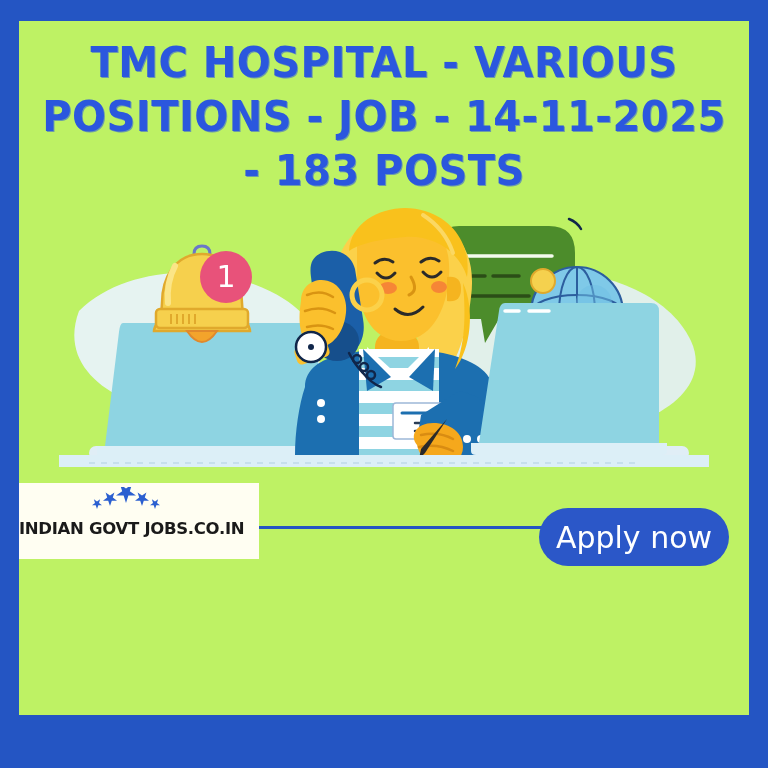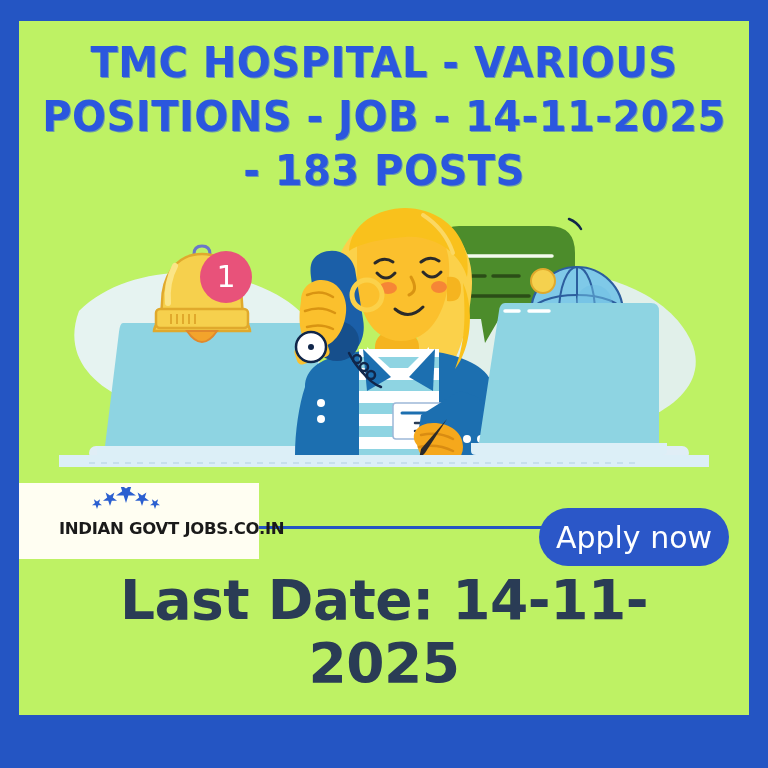--- a/index.html
+++ b/index.html
@@ -64,21 +64,20 @@
   #logo-stars svg { width:70px; height:26px; display:block; }
   #logo-text {
     position:absolute; left:0px; top:36px;
     width:240px;
     font-family:"DejaVu Sans", sans-serif;
     font-weight:bold;
     font-size:16.5px;
     letter-spacing:-0.3px;
     color:#1A1A1A;
     white-space:nowrap;
-    margin-left:40px;
   }
   #logo-rule {
     position:absolute;
     left:206px; top:505px;
     width:400px; height:3px;
     background:#2455C3;
     z-index:4;
   }
 
   
@@ -319,16 +318,15 @@
             <polygon points="64,22 65.3,18.2 69,18.2 66,15.9 67.1,12.2 64,14.5 60.9,12.2 62,15.9 59,18.2 62.7,18.2"></polygon>
           </g>
         </svg>
       </div>
       <div id="logo-text">INDIAN GOVT JOBS.CO.IN</div>
     </div>
     <div id="logo-rule"></div>
 
     <div id="apply-btn">Apply now</div>
 
-    <div id="lastdate">Last Date: 14-11-2025</div>
 
   </div>
 </div>
 
 </body></html>

